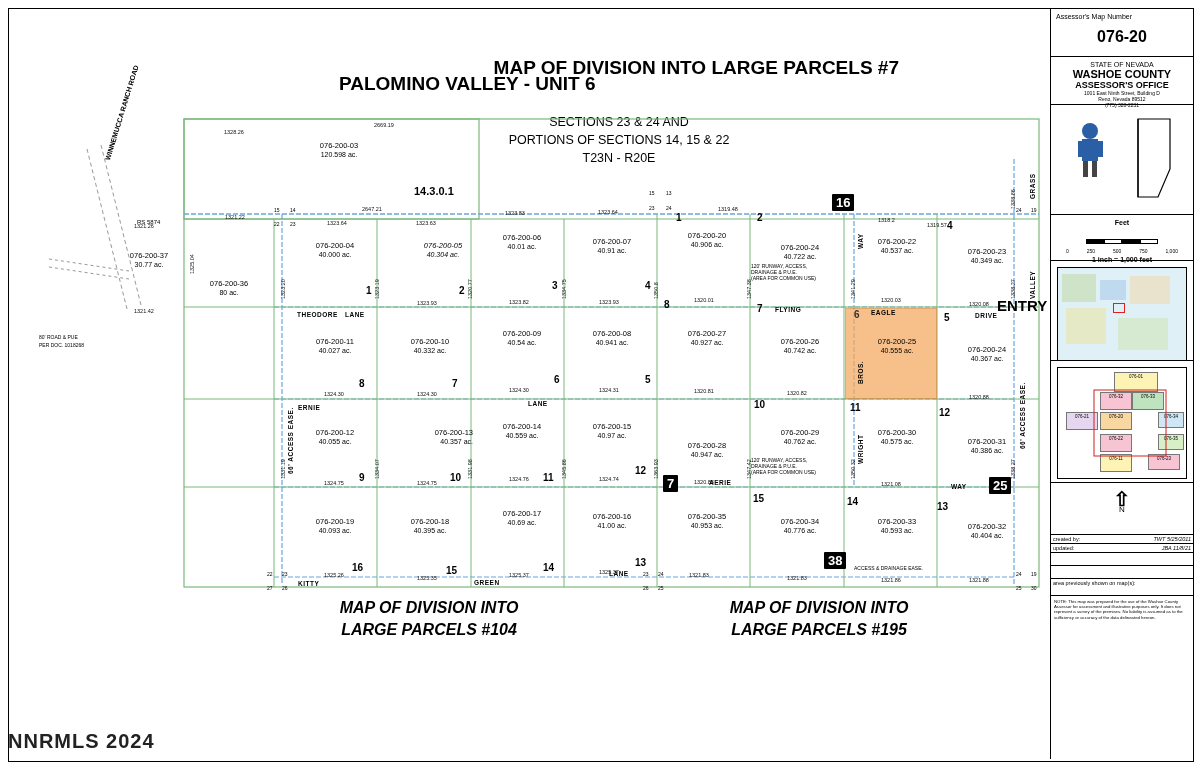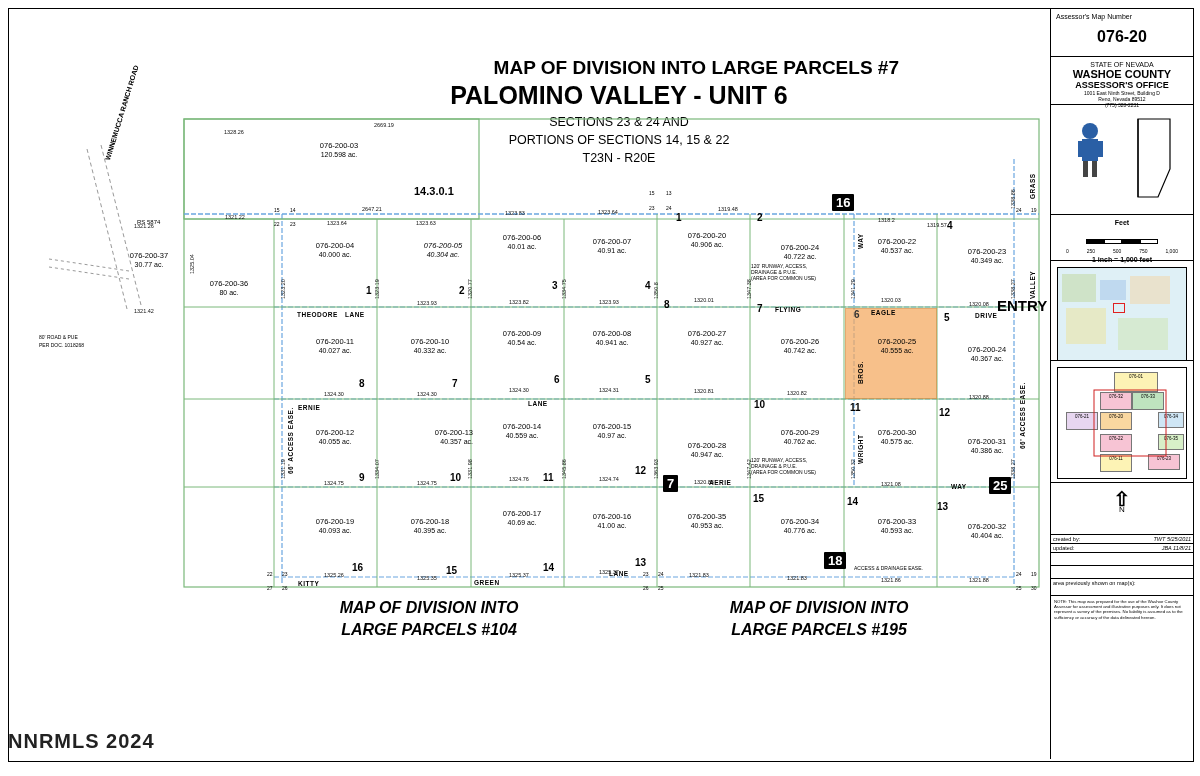--- a/index.html
+++ b/index.html
@@ -10,21 +10,21 @@
   .sidebar{position:absolute;left:1050px;top:9px;width:142px;height:750px;border-left:1px solid #000;}
   .sb-cell{border-bottom:1px solid #000;box-sizing:border-box;padding:4px 5px;text-align:center;}
 
   .tiny{font-size:5px;}
   .t6{font-size:6px;}
   .t7{font-size:7px;}
   .t8{font-size:8px;}
 
   
   .title1{position:absolute;left:330px;top:48px;width:560px;text-align:right;font-size:19px;font-weight:bold;}
-  .title2{position:absolute;left:330px;top:72px;width:560px;text-align:center;font-size:25px;font-weight:bold;}
+  .title2{position:absolute;left:330px;top:64px;width:560px;text-align:left;font-size:19px;font-weight:bold;}
   .subt{position:absolute;width:560px;left:330px;text-align:center;font-size:12.5px;}
   .subt1{top:106px;}
   .subt2{top:124px;}
   .subt3{top:142px;}
 
   .bottomtitle{position:absolute;font-size:16px;font-weight:bold;text-align:center;line-height:22px;font-style:italic;}
   .bt-left{left:255px;top:588px;width:330px;}
   .bt-right{left:645px;top:588px;width:330px;}
 
   .watermark{position:absolute;left:8px;top:730px;font-size:20px;font-weight:bold;color:#222;letter-spacing:1px;}
@@ -290,21 +290,21 @@
     <div class="pnum" style="left:838px;top:487px;">14</div>
     <div class="pnum" style="left:928px;top:492px;">13</div>
     <div class="pnum" style="left:343px;top:553px;">16</div>
     <div class="pnum" style="left:437px;top:556px;">15</div>
     <div class="pnum" style="left:534px;top:553px;">14</div>
     <div class="pnum" style="left:626px;top:548px;">13</div>
 
     <div class="secbox" style="left:823px;top:185px;">16</div>
     <div class="secbox" style="left:654px;top:466px;">7</div>
     <div class="secbox" style="left:980px;top:468px;">25</div>
-    <div class="secbox" style="left:815px;top:543px;">18</div>
+    <div class="secbox" style="left:815px;top:543px;">38</div>
 
     <div style="position:absolute;left:988px;top:288px;font-size:15px;font-weight:bold;">ENTRY</div>
 
     <div class="roadlbl" style="left:288px;top:302px;">THEODORE</div>
     <div class="roadlbl" style="left:336px;top:302px;">LANE</div>
     <div class="roadlbl" style="left:289px;top:395px;">ERNIE</div>
     <div class="roadlbl" style="left:519px;top:391px;">LANE</div>
     <div class="roadlbl" style="left:289px;top:571px;">KITTY</div>
     <div class="roadlbl" style="left:465px;top:570px;">GREEN</div>
     <div class="roadlbl" style="left:600px;top:561px;">LANE</div>

